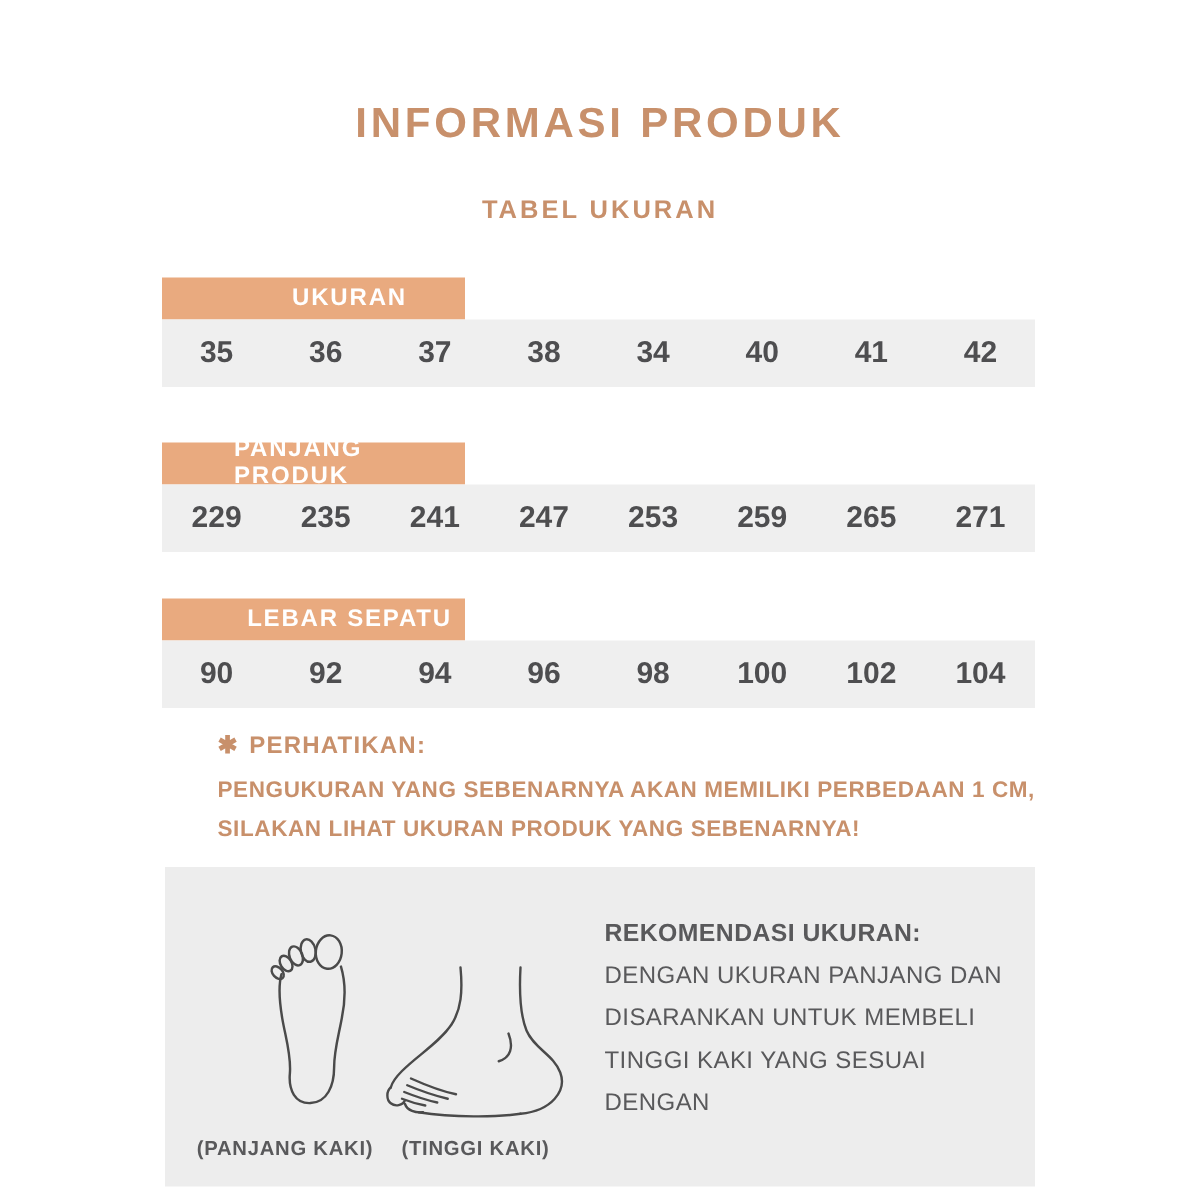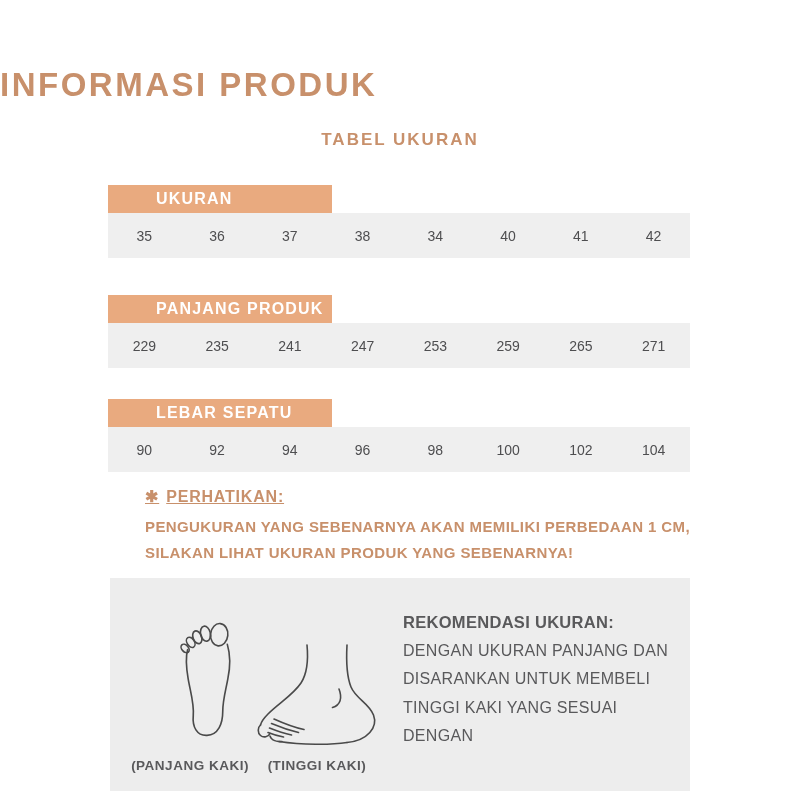--- a/index.html
+++ b/index.html
@@ -3,35 +3,35 @@
 <meta charset="utf-8">
 <style>
   :root{
     --accent:#C8906B; --bar:#E9AA7F; --row:#EFEFEF; --panel:#EDEDED;
     --num:#4E4E50; --dark:#59595B;
   }
   *{margin:0;padding:0;box-sizing:border-box;}
   body{background:#ffffff;font-family:"Liberation Sans",sans-serif;}
   .canvas{position:relative;width:800px;height:800px;background:#ffffff;overflow:hidden;}
 
-  .title{position:absolute;top:66px;left:0;width:800px;text-align:left;
-    font-size:33px;font-weight:bold;letter-spacing:2.5px;color:var(--accent);}
+  .title{position:absolute;top:66px;left:0;width:800px;text-align:center;
+    font-size:28px;font-weight:bold;letter-spacing:2.5px;color:var(--accent);}
   .subtitle{position:absolute;top:130px;left:0;width:800px;text-align:center;
     font-size:17px;font-weight:bold;letter-spacing:2px;color:var(--accent);}
 
   .size-table{position:absolute;left:108px;width:582px;}
-  .table-header{width:224px;height:28px;background:var(--bar);
-    display:flex;align-items:center;justify-content:flex-start;padding-left:48px;}
+  .table-header{width:202px;height:28px;background:var(--bar);
+    display:flex;align-items:center;justify-content:center;padding-left:48px;}
   .table-header span{color:#ffffff;font-weight:bold;font-size:16px;letter-spacing:1.2px;}
   .table-row{width:582px;height:45px;background:var(--row);display:flex;}
   .cell{flex:1;display:flex;align-items:center;justify-content:center;
-    font-size:14px;font-weight:normal;color:var(--num);}
+    font-size:20px;font-weight:bold;color:var(--num);}
 
   .note{position:absolute;left:145px;top:487px;color:var(--accent);}
-  .note-heading{font-size:16px;font-weight:bold;letter-spacing:0.8px;height:27px;text-decoration:underline;}
+  .note-heading{font-size:16px;font-weight:bold;letter-spacing:0.8px;height:27px;}
   .note-heading .ast{margin-right:7px;}
   .note-line{font-size:15px;font-weight:bold;letter-spacing:0.4px;height:26px;line-height:26px;}
 
   .panel{position:absolute;left:110px;top:578px;width:580px;height:213px;background:var(--panel);}
   .illus{position:absolute;}
   .illus svg{display:block;}
   .illus-label{position:absolute;top:180px;font-size:13.5px;font-weight:bold;
     letter-spacing:0.5px;color:var(--dark);text-align:center;}
   .label-1{left:5px;width:150px;}
   .label-2{left:137px;width:140px;}

